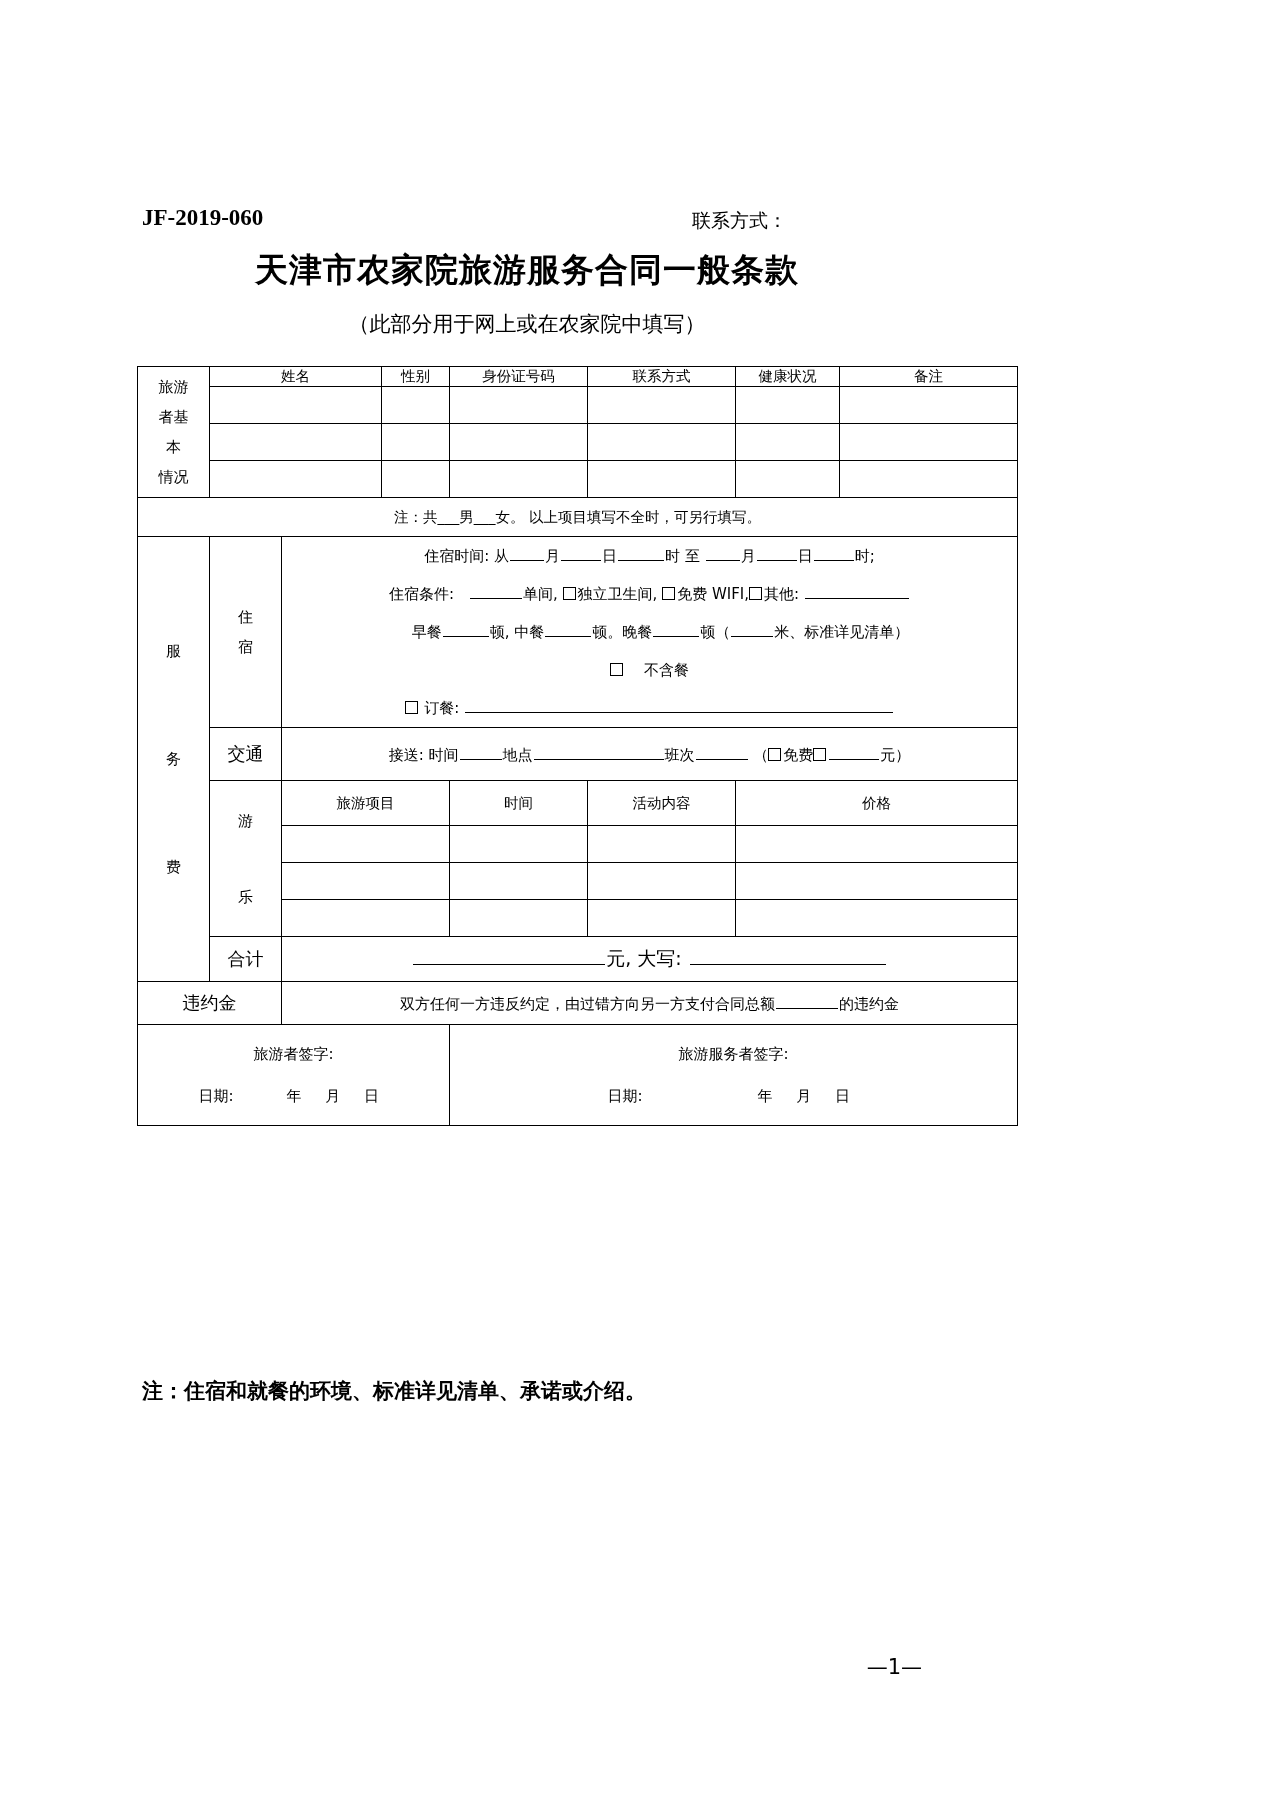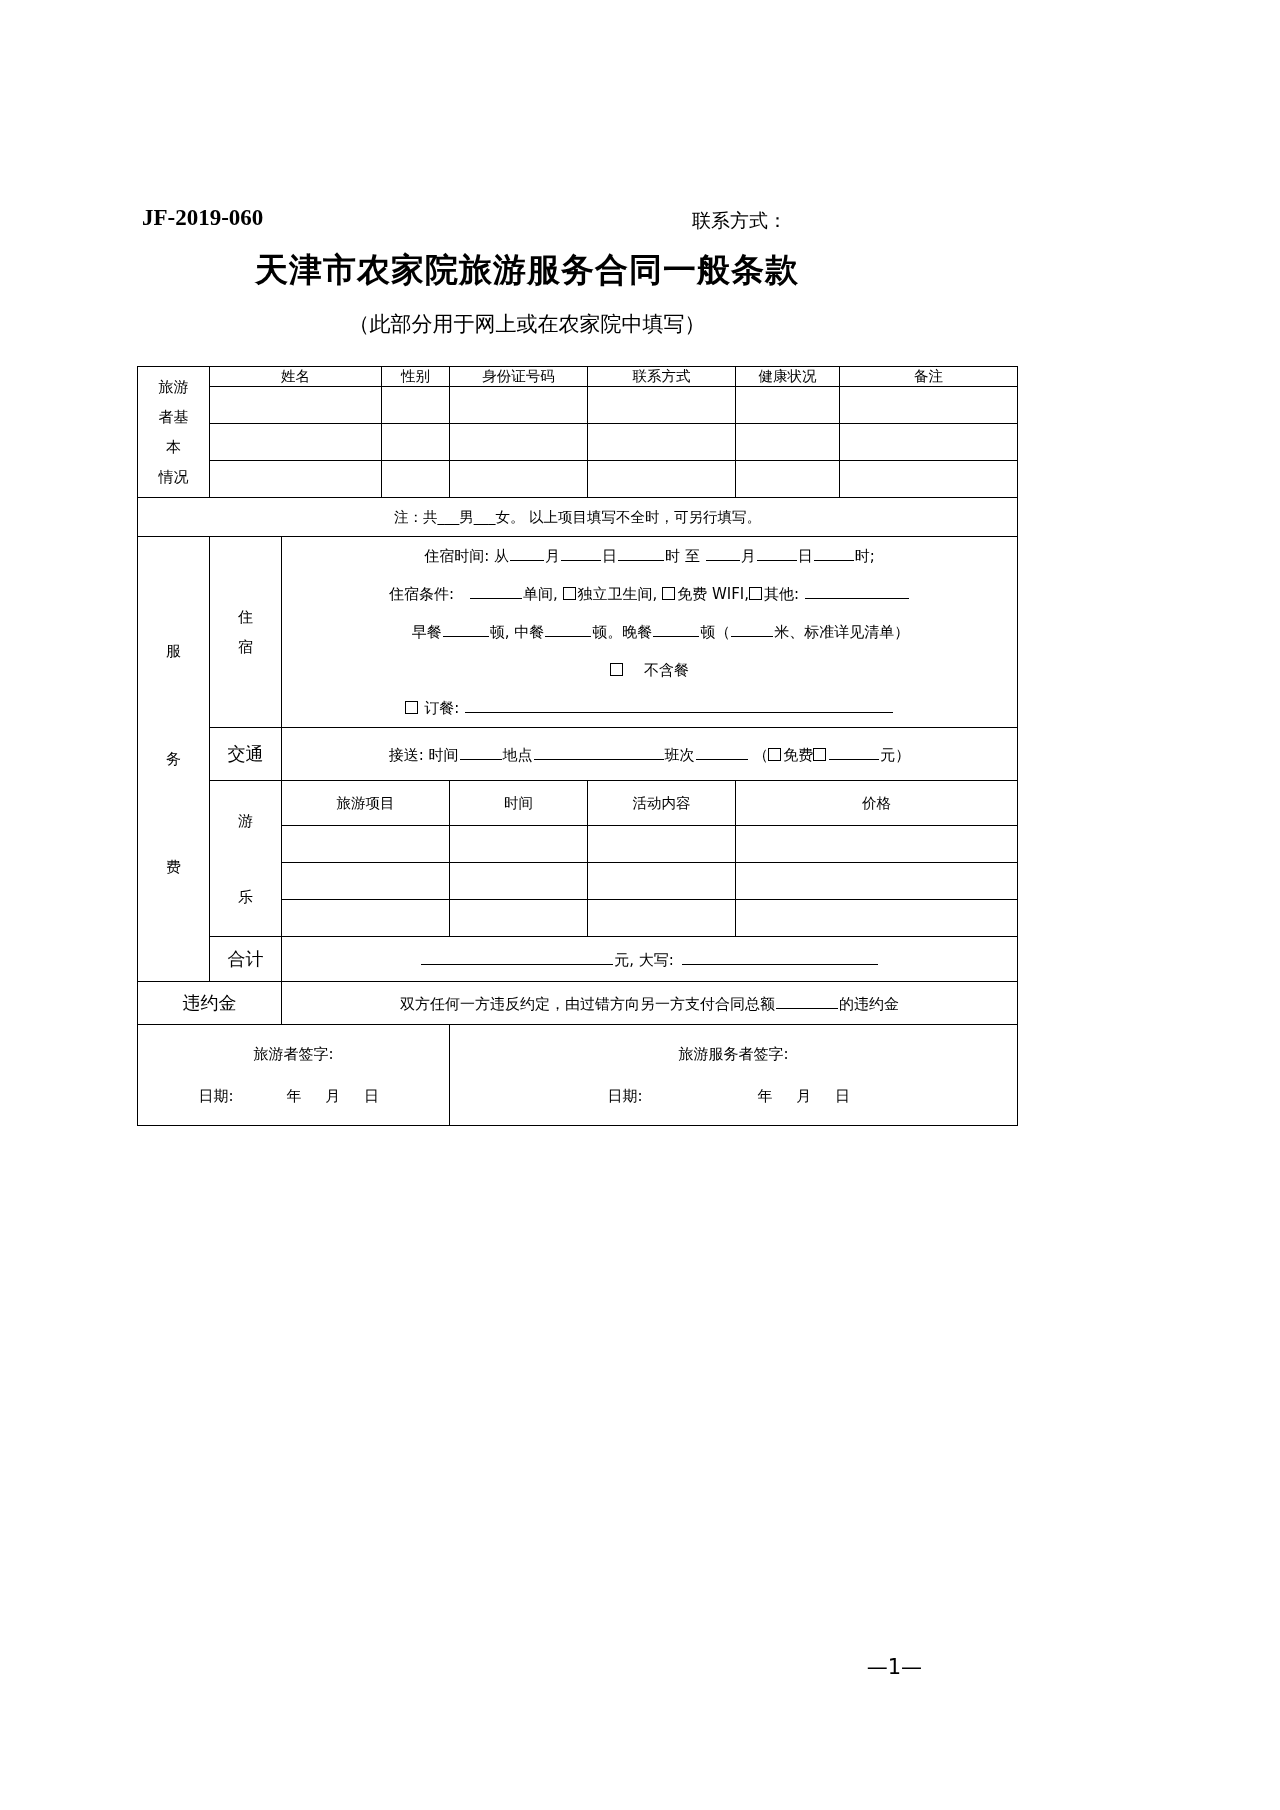--- a/index.html
+++ b/index.html
@@ -132,21 +132,21 @@
   .traffic-line {
     text-align: left;
     padding-left: 10px;
     font-size: 15px;
     white-space: nowrap;
   }
 
   .total-line {
     text-align: left;
     padding-left: 10px;
-    font-size: 15px;
+    font-size: 19px;
     white-space: nowrap;
   }
 
   .penalty-line {
     text-align: left;
     padding-left: 8px;
     font-size: 15px;
     white-space: nowrap;
   }
 
@@ -365,15 +365,16 @@
           <span>年</span>
           <span>月</span>
           <span>日</span>
         </div>
       </td>
     </tr>
 
   </tbody>
     </table>
 
+  <div class="foot-note">注：住宿和就餐的环境、标准详见清单、承诺或介绍。</div>
   <div class="page-no">—1—</div>
 
 </div>
 
 </body></html>

